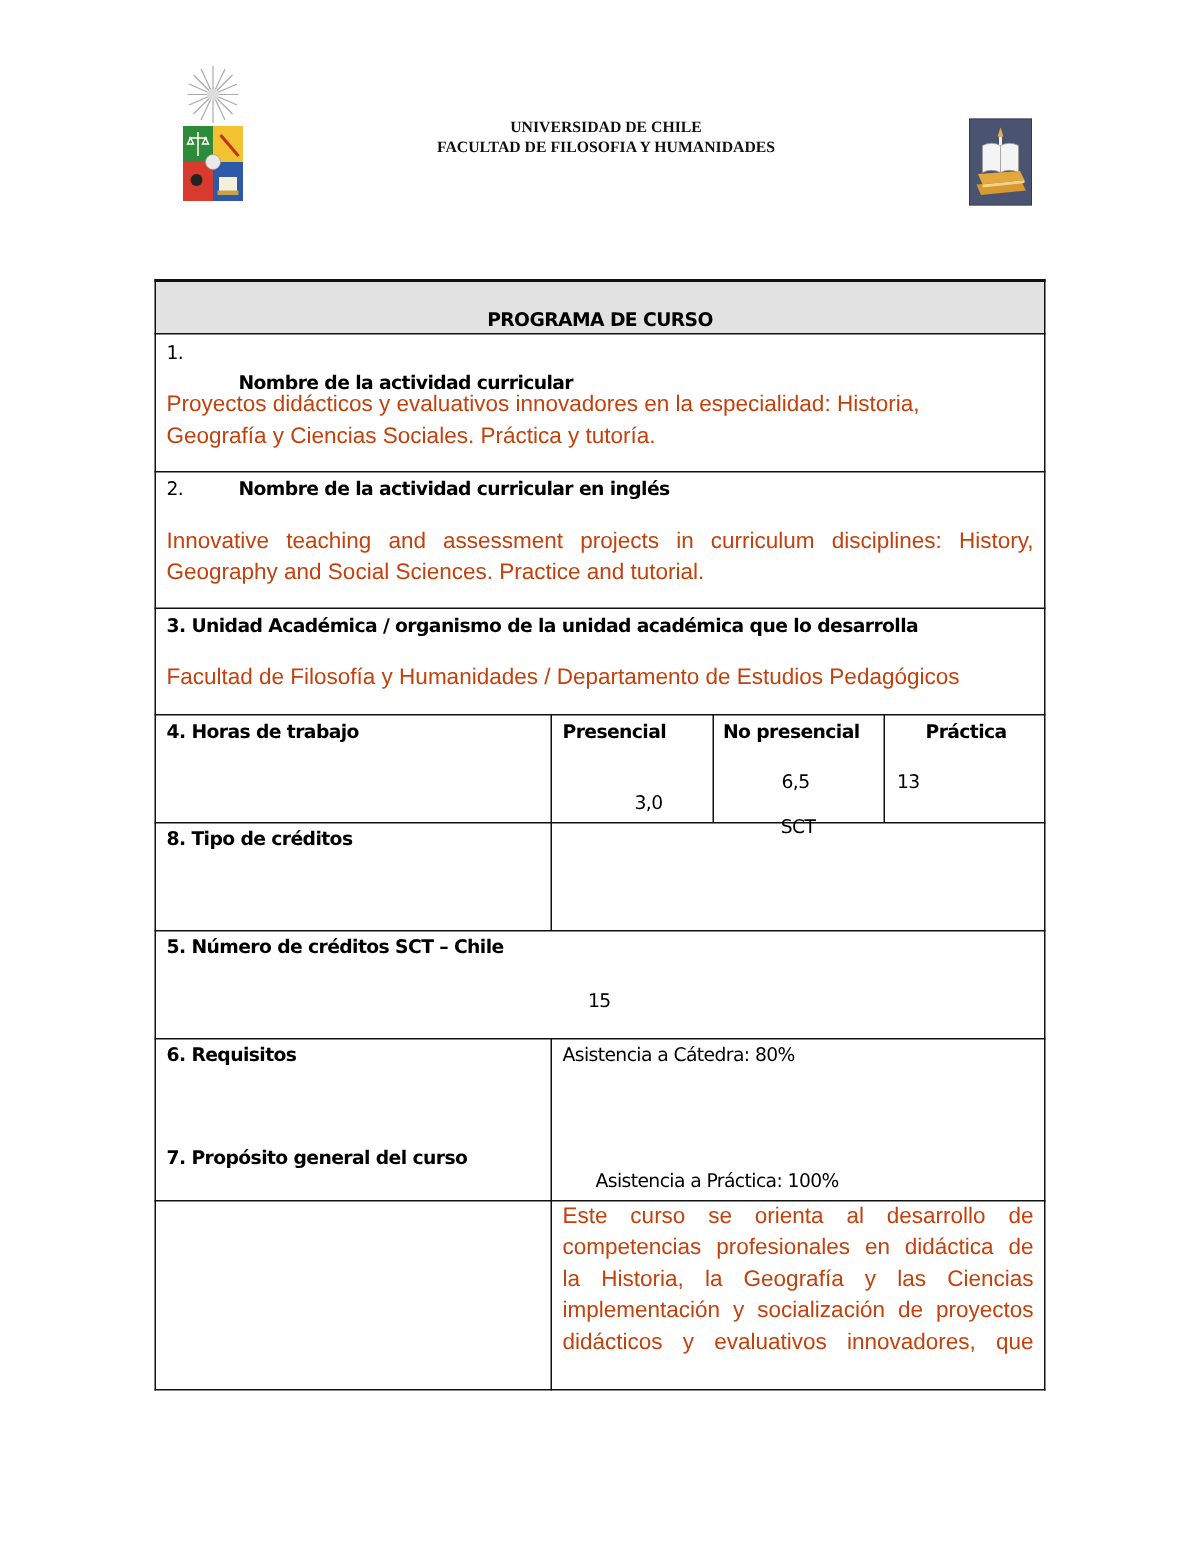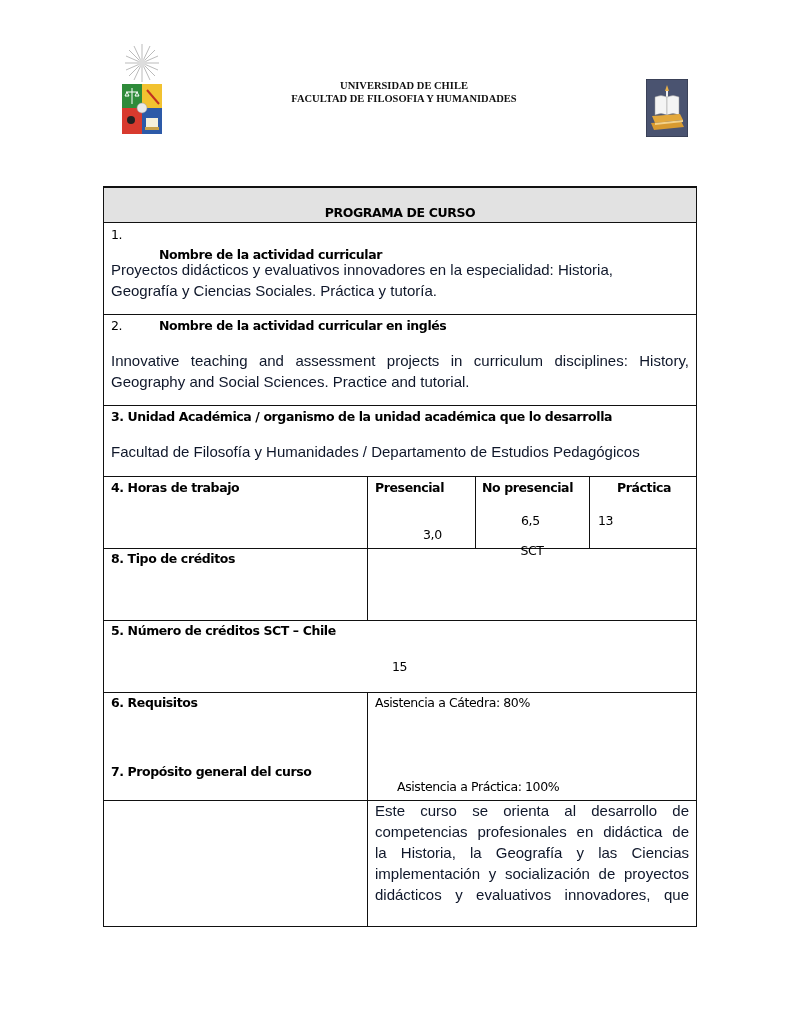--- a/index.html
+++ b/index.html
@@ -16,21 +16,21 @@
     .underline { text-decoration: underline; }
 
     
     .logo-left { position: absolute; left: 117px; top: 44px; width: 50px; height: 92px; }
     .logo-right { position: absolute; left: 646px; top: 79px; width: 42px; height: 58px; }
     .line-h { position: absolute; height: 1px; background: #111; }
     .line-v { position: absolute; width: 1px; background: #111; }
     .header-bg { position: absolute; left: 104px; top: 187px; width: 592px; height: 35px; background: #e2e2e2; }
     .t-bold { font-weight: bold; font-size: 12.5px; font-family: "DejaVu Sans", sans-serif; letter-spacing: -0.4px; }
     .t-small { font-size: 12.5px; font-family: "DejaVu Sans", sans-serif; letter-spacing: -0.4px; }
-    .t-body { font-family: "Liberation Sans", sans-serif; font-size: 15px; line-height: 21px; color: #0f172a; }
+    .t-body { font-family: "Liberation Sans", sans-serif; font-size: 15px; line-height: 21px; color: #c2410c; }
     .cell-text { position: absolute; white-space: nowrap; }
     .justify { text-align: justify; text-align-last: justify; }
   </style>
 </head>
 <body>
 
 <div class="logo-left">
   <svg width="50" height="92" viewBox="0 0 50 92">
 
     <g stroke="#aaaaaa" stroke-width="0.8">

